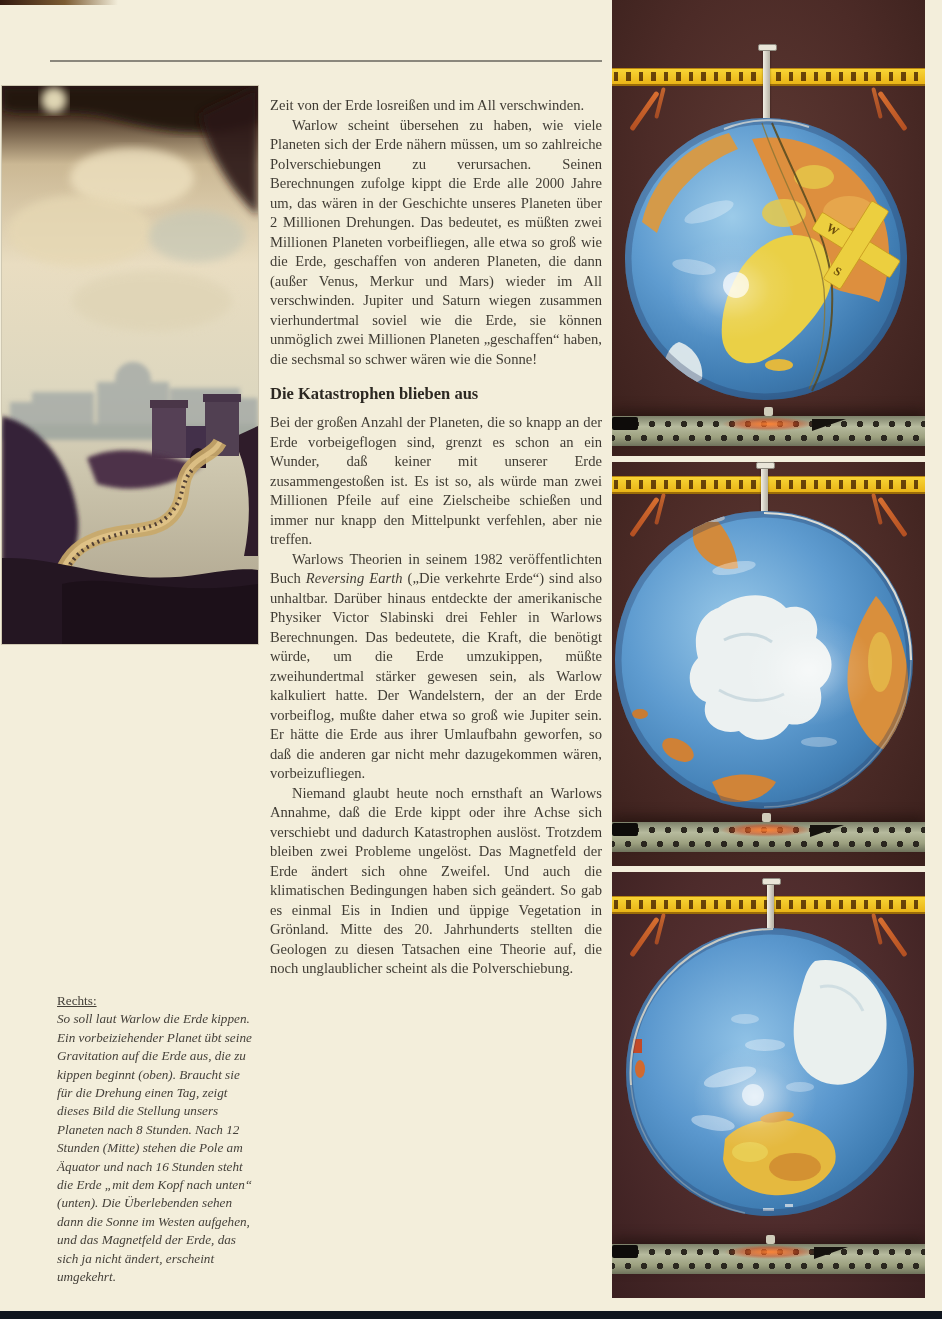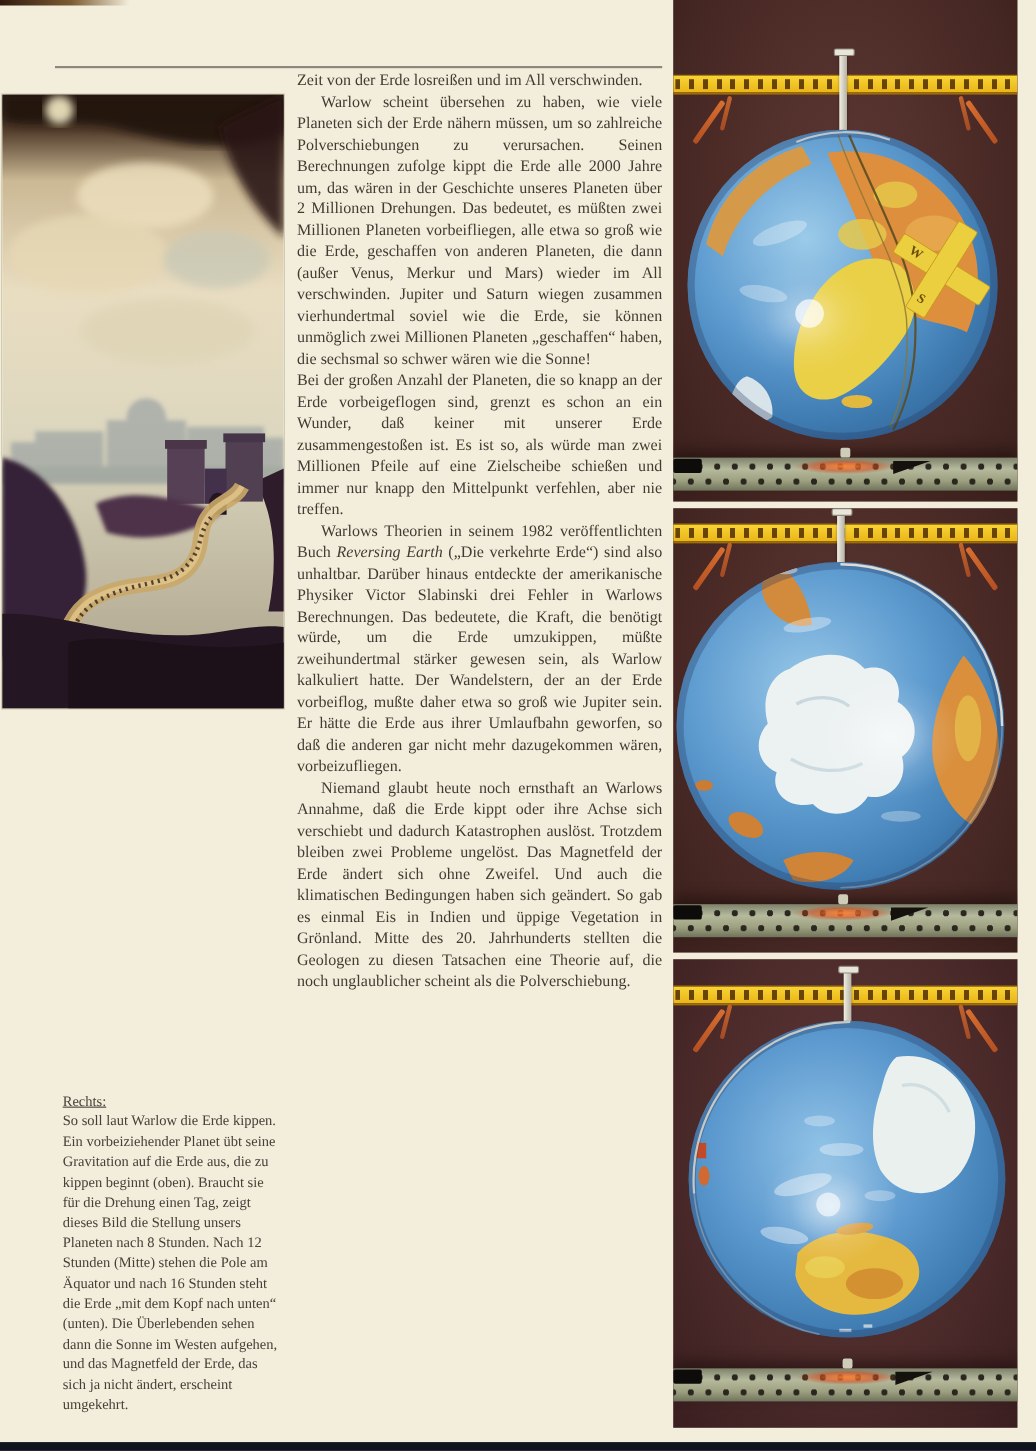--- a/index.html
+++ b/index.html
@@ -12,32 +12,32 @@
   .bottom-bar{position:absolute;left:0;top:1311px;width:942px;height:8px;}
 
   .rule{position:absolute;left:50px;top:60px;width:552px;height:2px;background:#8a877c;}
 
   
   #painting{position:absolute;left:2px;top:86px;width:256px;height:558px;
     box-shadow:0 0 0 1px #cfc8b2;}
   #painting svg{display:block;}
 
   
-  #text-col{position:absolute;left:270px;top:64px;width:332px;}
+  #text-col{position:absolute;left:270px;top:96px;width:332px;}
   .body-p{margin:0;text-align:justify;font-size:14.6px;line-height:19.5px;color:#403c34;}
   .body-p.indent{text-indent:1.5em;}
   .it{font-style:italic;}
   h2.section{font-size:16.5px;line-height:20px;font-weight:bold;color:#2c2822;
     margin:15px 0 9px 0;}
 
   
   #caption{position:absolute;left:57px;top:992px;width:198px;
     font-size:13.2px;line-height:18.4px;color:#45413a;}
   #caption .label{display:block;font-style:normal;text-decoration:underline;}
-  #caption .cap-text{margin-top:44px;}
+  #caption .cap-text{font-style:italic;margin-top:44px;}
 
   
   .photo{position:absolute;left:612px;width:313px;overflow:hidden;
     background:radial-gradient(ellipse at 50% 40%, #5c3832 0%, #4c2b27 55%, #3a201c 100%);}
   #photo1{top:0;height:456px;}
   #photo2{top:462px;height:404px;}
   #photo3{top:872px;height:426px;background:radial-gradient(ellipse at 50% 40%, #5e3638 0%, #4d2b2b 55%, #3a1f20 100%);}
 
   .strip{position:absolute;left:0;width:100%;height:15px;
     background:linear-gradient(#f8d435,#eab517);
@@ -142,20 +142,21 @@
       <path d="M0,472 C60,470 120,502 200,488 C225,484 245,482 256,484 L256,558 L0,558 Z" fill="#241622"></path>
       <path d="M60,498 C110,486 170,512 256,498 L256,558 L60,558 Z" fill="#1c1018" opacity="0.9"></path>
     </svg>
   </div>
 
   <div id="text-col">
     <div>
         <p class="body-p"><span>Zeit von der Erde losreißen und im All verschwinden.</span></p>
         <p class="body-p indent"><span>Warlow scheint übersehen zu haben, wie viele Planeten sich der Erde nähern müssen, um so zahlreiche Polverschiebungen zu verursachen. Seinen Berechnungen zufolge kippt die Erde alle 2000 Jahre um, das wären in der Geschichte unseres Planeten über 2 Millionen Drehungen. Das bedeutet, es müßten zwei Millionen Planeten vorbeifliegen, alle etwa so groß wie die Erde, geschaffen von anderen Planeten, die dann (außer Venus, Merkur und Mars) wieder im All verschwinden. Jupiter und Saturn wiegen zusammen vierhundertmal soviel wie die Erde, sie können unmöglich zwei Millionen Planeten „geschaffen“ haben, die sechsmal so schwer wären wie die Sonne!</span></p>
       </div>
+    <h2 class="section">Die Katastrophen blieben aus</h2>
     <div>
         <p class="body-p"><span>Bei der großen Anzahl der Planeten, die so knapp an der Erde vorbeigeflogen sind, grenzt es schon an ein Wunder, daß keiner mit unserer Erde zusammengestoßen ist. Es ist so, als würde man zwei Millionen Pfeile auf eine Zielscheibe schießen und immer nur knapp den Mittelpunkt verfehlen, aber nie treffen.</span></p>
         <p class="body-p indent"><span>Warlows Theorien in seinem 1982 veröffentlichten Buch </span><span class="it">Reversing Earth</span><span> („Die verkehrte Erde“) sind also unhaltbar. Darüber hinaus entdeckte der amerikanische Physiker Victor Slabinski drei Fehler in Warlows Berechnungen. Das bedeutete, die Kraft, die benötigt würde, um die Erde umzukippen, müßte zweihundertmal stärker gewesen sein, als Warlow kalkuliert hatte. Der Wandelstern, der an der Erde vorbeiflog, mußte daher etwa so groß wie Jupiter sein. Er hätte die Erde aus ihrer Umlaufbahn geworfen, so daß die anderen gar nicht mehr dazugekommen wären, vorbeizufliegen.</span></p>
         <p class="body-p indent"><span>Niemand glaubt heute noch ernsthaft an Warlows Annahme, daß die Erde kippt oder ihre Achse sich verschiebt und dadurch Katastrophen auslöst. Trotzdem bleiben zwei Probleme ungelöst. Das Magnetfeld der Erde ändert sich ohne Zweifel. Und auch die klimatischen Bedingungen haben sich geändert. So gab es einmal Eis in Indien und üppige Vegetation in Grönland. Mitte des 20. Jahrhunderts stellten die Geologen zu diesen Tatsachen eine Theorie auf, die noch unglaublicher scheint als die Polverschiebung.</span></p>
       </div>
   </div>
 
   <div id="caption">
     <span class="label">Rechts:</span>
     <span class="cap-text">So soll laut Warlow die Erde kippen. Ein vorbeiziehender Planet übt seine Gravitation auf die Erde aus, die zu kippen beginnt (oben). Braucht sie für die Drehung einen Tag, zeigt dieses Bild die Stellung unsers Planeten nach 8 Stunden. Nach 12 Stunden (Mitte) stehen die Pole am Äquator und nach 16 Stunden steht die Erde „mit dem Kopf nach unten“ (unten). Die Überlebenden sehen dann die Sonne im Westen aufgehen, und das Magnetfeld der Erde, das sich ja nicht ändert, erscheint umgekehrt.</span>

